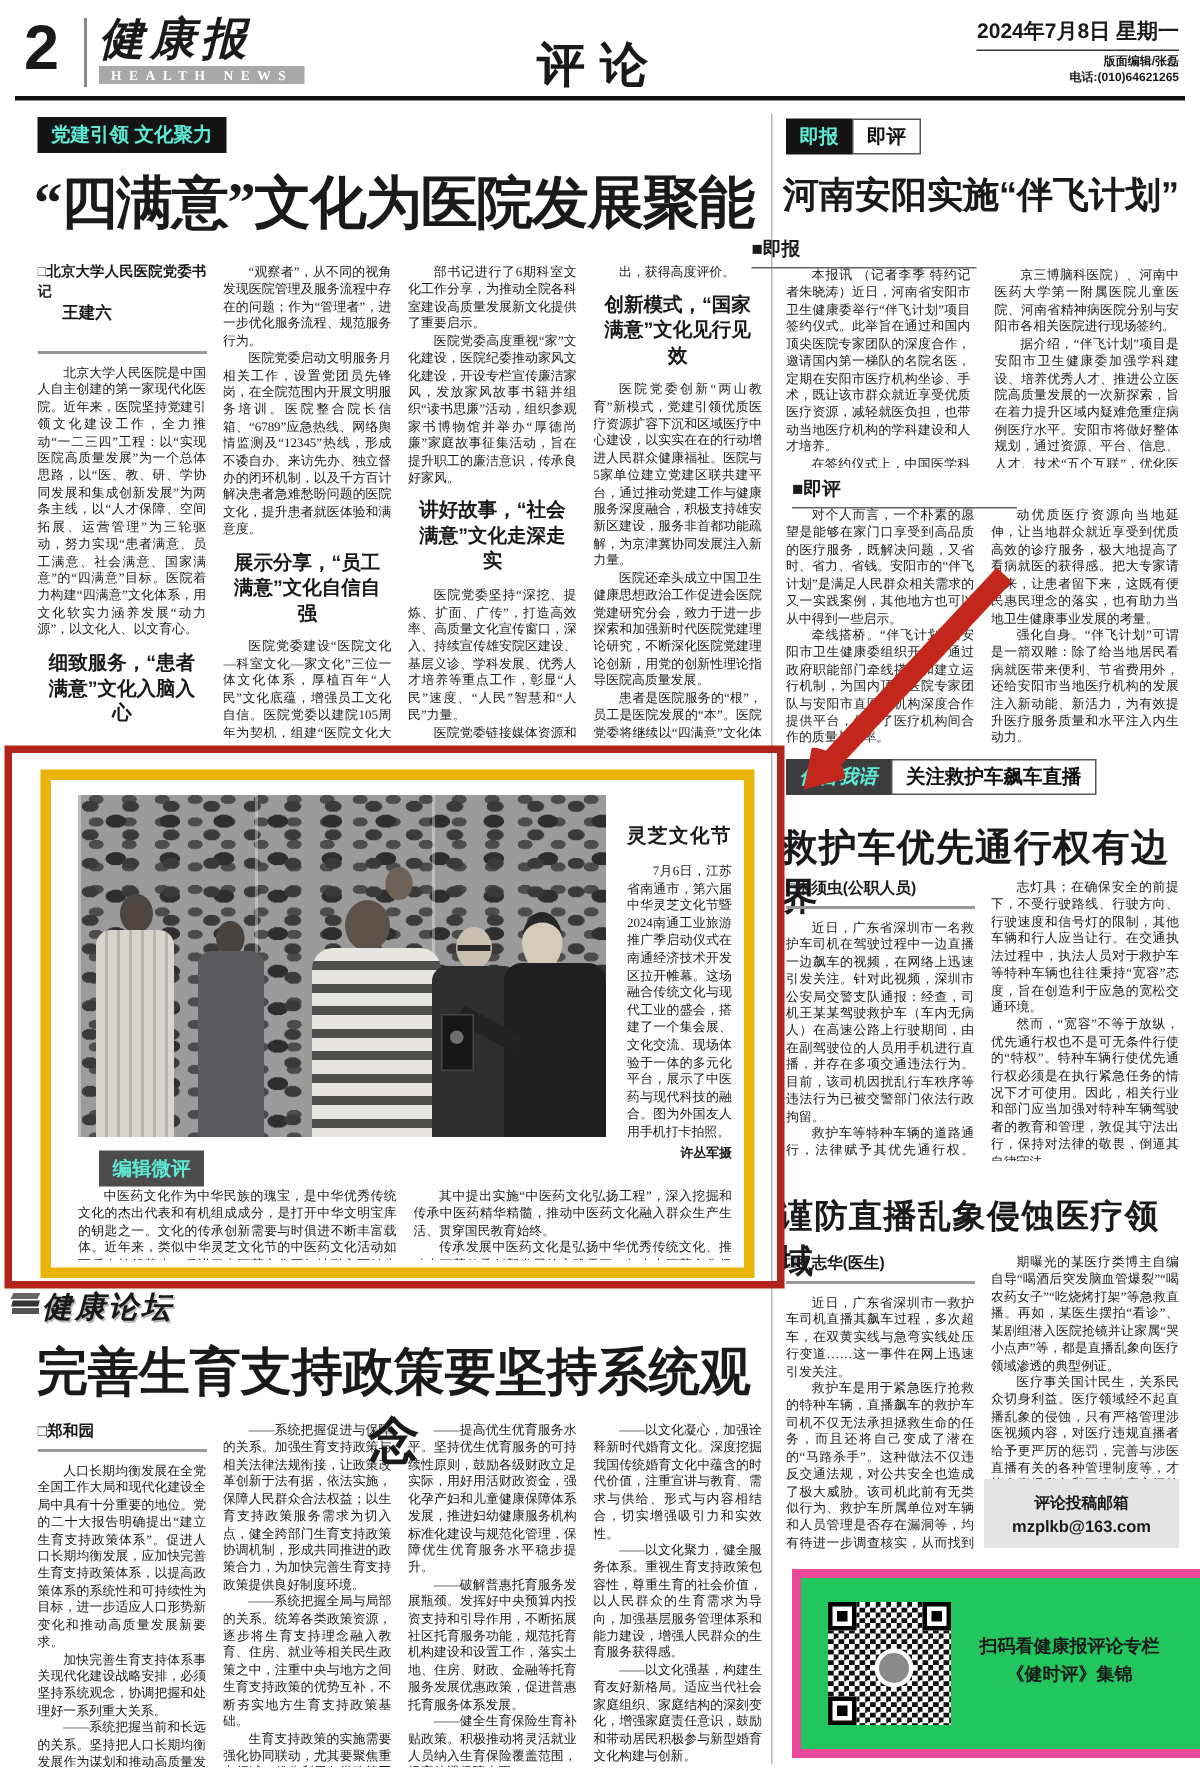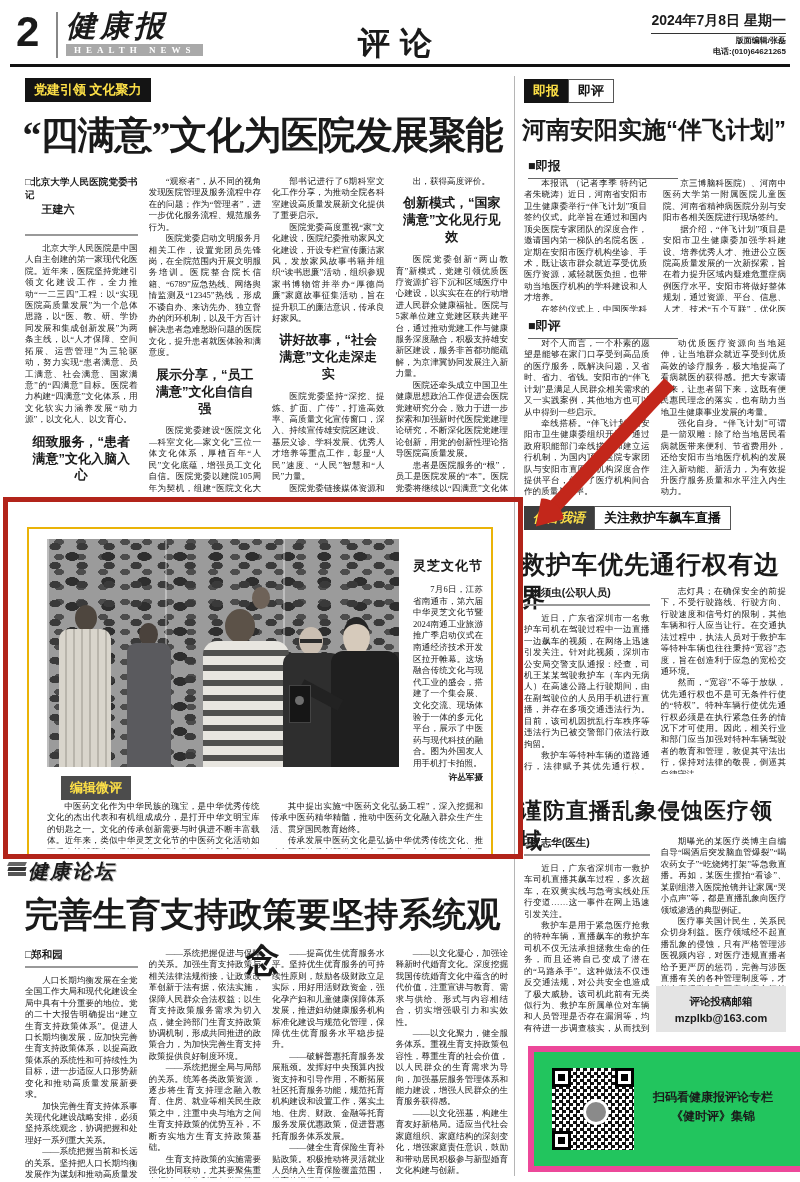--- a/index.html
+++ b/index.html
@@ -12,42 +12,42 @@
   #logo-divider{left:56px;top:12px;width:2px;height:46px;background:#888;}
   #logo-cn{left:66px;top:6px;font-size:30px;font-weight:900;font-style:italic;letter-spacing:4px;}
   #logo-en{left:66px;top:44px;background:#a9a9a9;color:#fff;font-size:9px;font-weight:bold;
            letter-spacing:5px;padding:1px 8px;}
   #section-title{left:0;top:22px;width:800px;text-align:center;font-size:32px;font-weight:700;letter-spacing:10px;}
   #mast-right{right:14px;top:12px;text-align:right;}
   #mast-date{font-size:14px;font-weight:bold;font-family:"Liberation Sans",sans-serif;
              border-bottom:1px solid #333;padding-bottom:3px;margin-bottom:2px;}
   #mast-editor,#mast-phone{font-size:8px;font-weight:bold;font-family:"Liberation Sans",sans-serif;line-height:1.35;}
   
-  .tag-black{background:#141414;color:#fde047;font-weight:bold;font-size:13px;padding:3px 9px;
+  .tag-black{background:#141414;color:#5eead4;font-weight:bold;font-size:13px;padding:3px 9px;
              font-family:"Liberation Sans",sans-serif;display:inline-block;}
   .tag-outline{background:#fff;color:#111;font-weight:bold;font-size:13px;padding:2px 9px;
              border:1px solid #555;font-family:"Liberation Sans",sans-serif;display:inline-block;}
   .hl-serif{font-weight:900;text-align:center;font-family:"Liberation Serif","DejaVu Serif",serif;}
   .hl-sans{font-weight:bold;text-align:center;font-family:"Liberation Sans","DejaVu Sans",sans-serif;}
   .cols{display:flex;gap:11px;overflow:hidden;}
   .col{flex:1;overflow:hidden;font-size:8.6px;line-height:1.33;text-align:justify;}
   .b-p{text-indent:2em;text-align:justify;margin:0;}
   .b-h{text-align:center;font-weight:bold;font-size:13px;line-height:1.3;margin:8px 2px;
        font-family:"Liberation Sans",sans-serif;}
   .b-o{font-weight:bold;font-size:9.5px;font-family:"Liberation Sans",sans-serif;text-indent:0;}
   .b-n{font-weight:bold;font-size:11px;font-family:Liberation Mono, monospace;padding:2px 0 16px 1.5em;
        border-bottom:2px solid #999;margin-bottom:7px;}
   .b-bl{font-weight:bold;font-size:10.5px;font-family:"Liberation Sans",sans-serif;
        border-bottom:2px solid #999;padding-bottom:4px;margin-bottom:7px;}
   .mark-head{font-weight:bold;font-size:12.5px;font-family:"Liberation Sans",sans-serif;
        border-bottom:1px solid #666;padding-bottom:3px;width:60%;}
   #v-divider{left:514px;top:76px;width:1px;height:1100px;background:#b5b5b5;}
   
   #red-box{left:3px;top:497px;width:510px;height:352px;border:5px solid #b2241a;z-index:6;pointer-events:none;}
-  #feature-box{left:27px;top:527px;width:462px;height:325px;border:2px solid #eab308;background:#fff;}
+  #feature-box{left:27px;top:513px;width:462px;height:325px;border:7px solid #eab308;background:#fff;}
   #photo{left:18px;top:10px;width:352px;height:228px;overflow:hidden;background:#9b9b9b;
     background-image:
       repeating-linear-gradient(90deg,rgba(255,255,255,.35) 0 2px,transparent 2px 118px),
       radial-gradient(ellipse 9px 6px at 30% 40%,#3a3a3a 60%,transparent 65%),
       radial-gradient(ellipse 11px 7px at 70% 70%,#2e2e2e 60%,transparent 65%),
       radial-gradient(ellipse 8px 5px at 55% 20%,#4c4c4c 60%,transparent 65%);
     background-size:auto,27px 19px,36px 25px,22px 15px;}
   .fig{position:absolute;}
   .head{border-radius:50%;}
   #caption{left:384px;top:28px;width:70px;}
@@ -132,21 +132,21 @@
         <div class="b-p">医院党委创新“两山教育”新模式，党建引领优质医疗资源扩容下沉和区域医疗中心建设，以实实在在的行动增进人民群众健康福祉。医院与5家单位建立党建区联共建平台，通过推动党建工作与健康服务深度融合，积极支持雄安新区建设，服务非首都功能疏解，为京津冀协同发展注入新力量。</div>
         <div class="b-p">医院还牵头成立中国卫生健康思想政治工作促进会医院党建研究分会，致力于进一步探索和加强新时代医院党建理论研究，不断深化医院党建理论创新，用党的创新性理论指导医院高质量发展。</div>
         <div class="b-p">患者是医院服务的“根”，员工是医院发展的“本”。医院党委将继续以“四满意”文化体系汇聚奋进力量，引领全院职工着力实现“党办的医院请党放心，人民医院让人民满意”的目标砥砺前行。</div>
       </div>
     </div>
 
   <div class="abs" style="left:524px;top:79px;">
     <span class="tag-black">即报</span><span class="tag-outline">即评</span>
   </div>
   <div class="abs hl-sans" style="left:520px;top:114px;width:268px;font-size:24px;">河南安阳实施“伴飞计划”</div>
-  <div class="abs mark-head" style="left:528px;top:158px;width:150px;">■即报</div>
+  <div class="abs mark-head" style="left:501px;top:158px;width:150px;">■即报</div>
   <div class="abs cols" style="left:524px;top:178px;width:262px;height:134px;gap:16px;">
       <div class="col">
         <div class="b-p">本报讯 （记者李季 特约记者朱晓涛）近日，河南省安阳市卫生健康委举行“伴飞计划”项目签约仪式。此举旨在通过和国内顶尖医院专家团队的深度合作，邀请国内第一梯队的名院名医，定期在安阳市医疗机构坐诊、手术，既让该市群众就近享受优质医疗资源，减轻就医负担，也带动当地医疗机构的学科建设和人才培养。</div>
         <div class="b-p">在签约仪式上，中国医学科学院肿瘤医院、北京大学人民医院、天津市肿瘤医院、浙江大学医学院附属第二医院、首都医科大学三博脑科医院（北</div>
       </div>
       <div class="col">
         <div class="b-p">京三博脑科医院）、河南中医药大学第一附属医院儿童医院、河南省精神病医院分别与安阳市各相关医院进行现场签约。</div>
         <div class="b-p">据介绍，“伴飞计划”项目是安阳市卫生健康委加强学科建设、培养优秀人才、推进公立医院高质量发展的一次新探索，旨在着力提升区域内疑难危重症病例医疗水平。安阳市将做好整体规划，通过资源、平台、信息、人才、技术“五个互联”，优化医疗资源结构布局，提高整体医疗服务水平，满足患者不同层次需求。</div>
       </div>
     </div>

